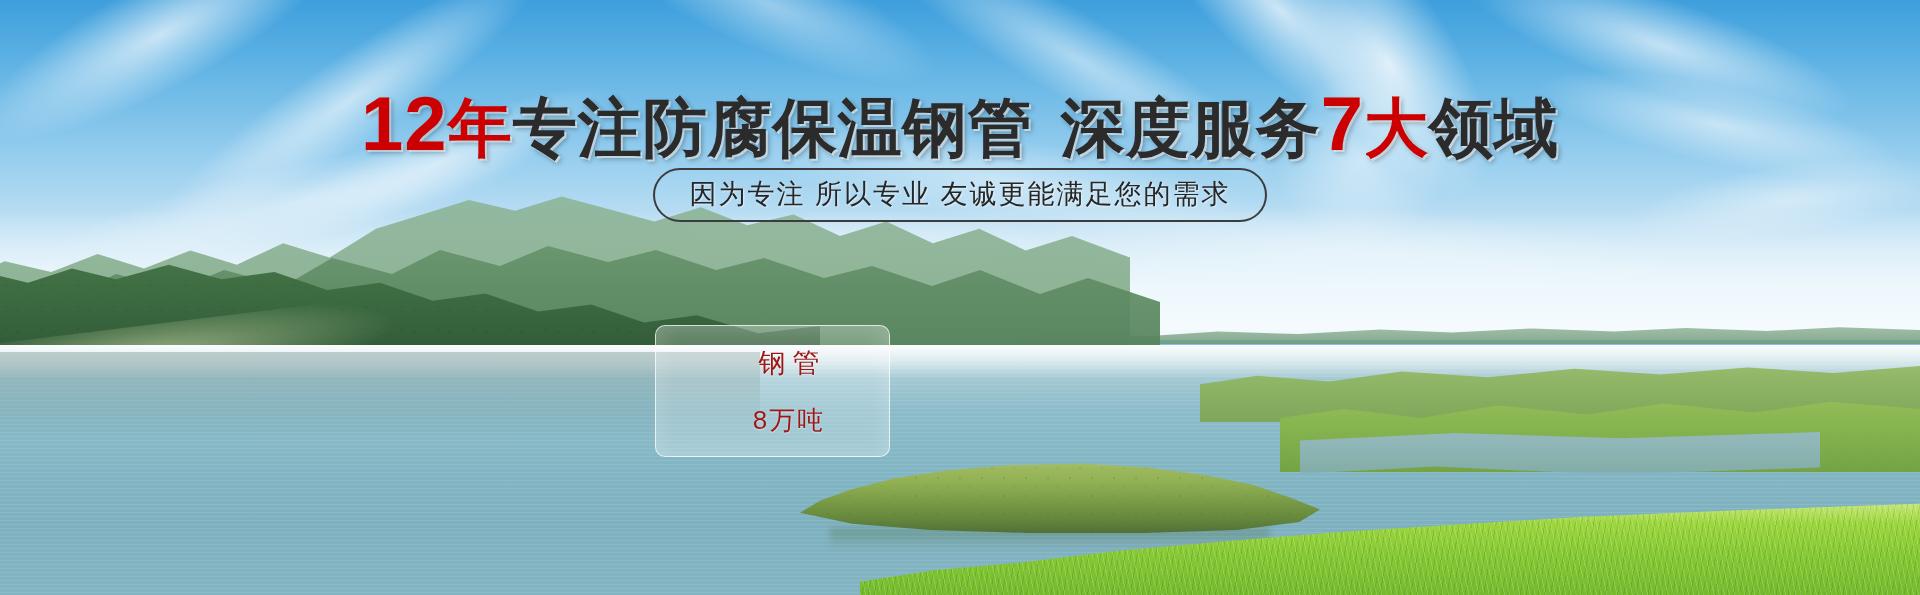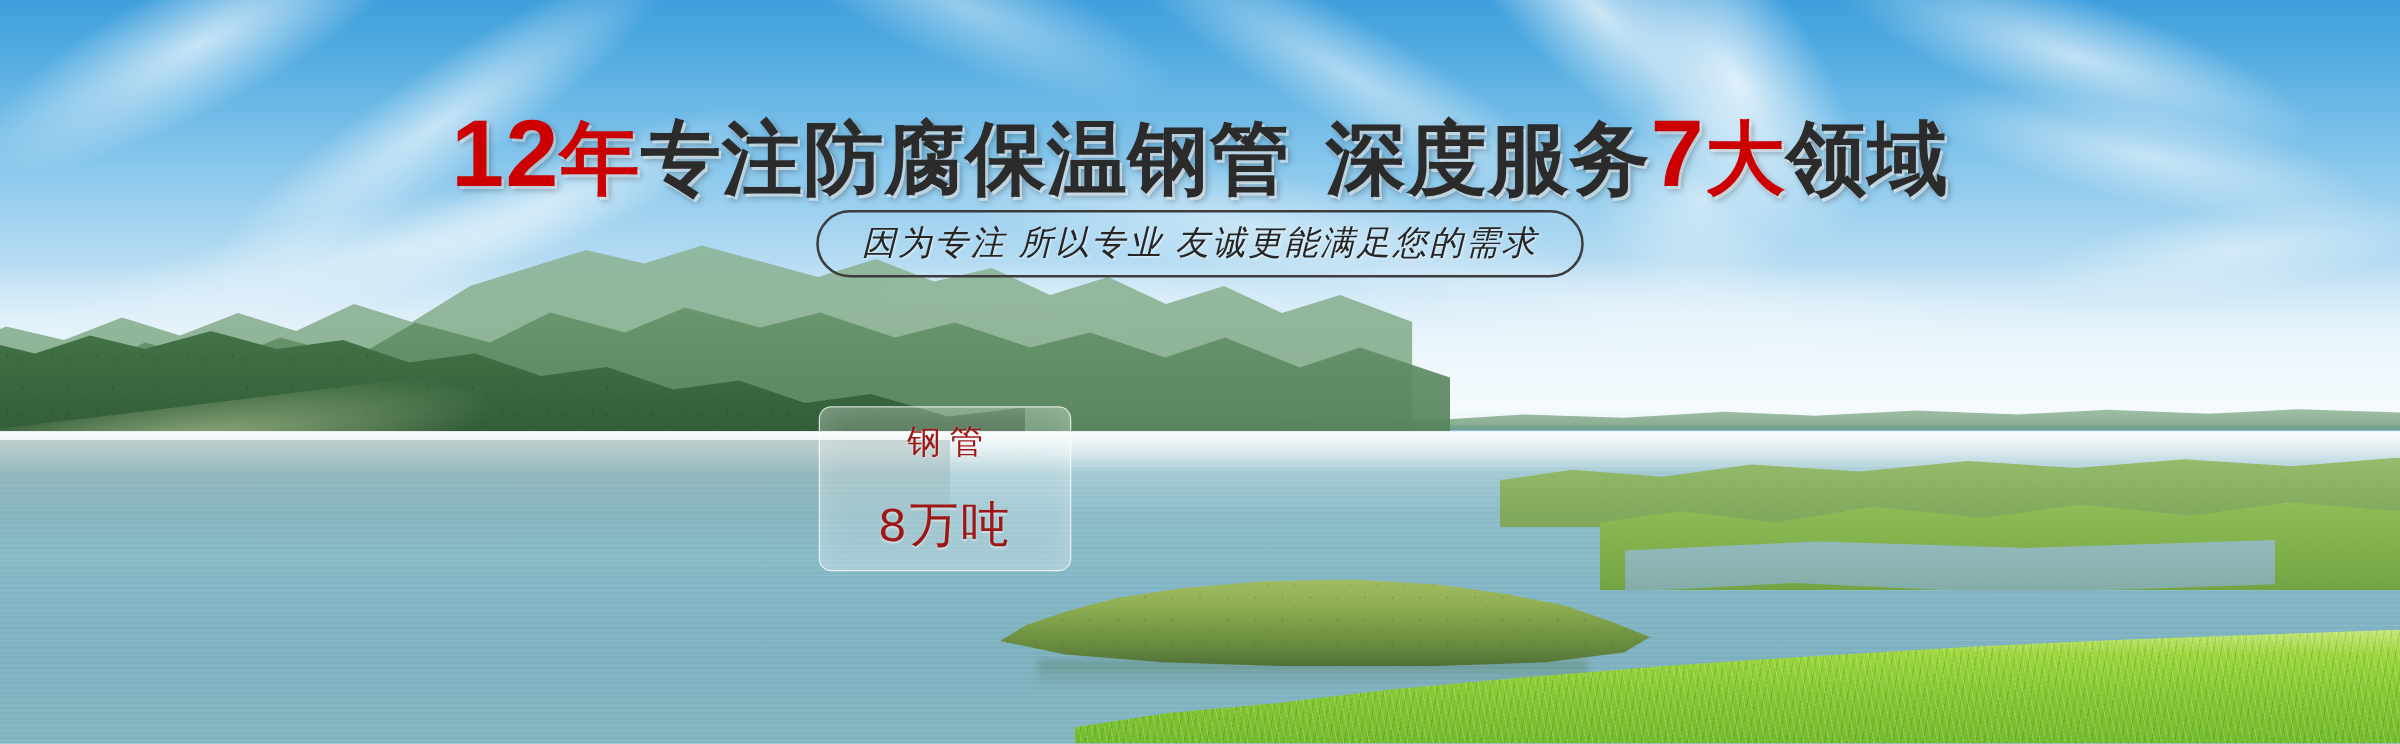--- a/index.html
+++ b/index.html
@@ -315,21 +315,20 @@
   .headline .hl-gap {
     display: inline-block;
     width: 28px;
   }
 
   .subtitle-wrap {
     position: absolute;
     left: 0; top: 168px;
     width: 1920px;
     text-align: center;
-    font-style: italic;
   }
   .subtitle {
     display: inline-block;
     border: 2px solid #3c3c3c;
     border-radius: 28px;
     padding: 8px 34px 10px 34px;
     font-size: 27px;
     line-height: 1.2;
     letter-spacing: 2px;
     color: #262626;
@@ -352,36 +351,36 @@
     border: 1px solid rgba(255,255,255,.75);
     border-radius: 10px;
     background: rgba(255,255,255,.22);
     box-shadow: inset 0 0 24px rgba(255,255,255,.22);
     display: flex;
     flex-direction: column;
     align-items: center;
     justify-content: center;
     text-align: center;
     overflow: hidden;
+    padding-left: 33px;
   }
   .card-title {
     font-size: 27px;
     letter-spacing: 7px;
     text-indent: 7px;
     color: #9e1717;
     margin-bottom: 22px;
     text-shadow: 0 1px 2px rgba(255,255,255,.5);
   }
   .card-value {
-    font-size: 39px;
+    font-size: 26px;
     letter-spacing: 2px;
     color: #9e1717;
     text-shadow: 0 1px 2px rgba(255,255,255,.5);
     white-space: nowrap;
-    font-family: Liberation Mono, monospace;
   }
   .card-value sup {
     font-size: .62em;
     vertical-align: super;
     letter-spacing: 0;
   }
 </style>
 </head>
 <body>
 

